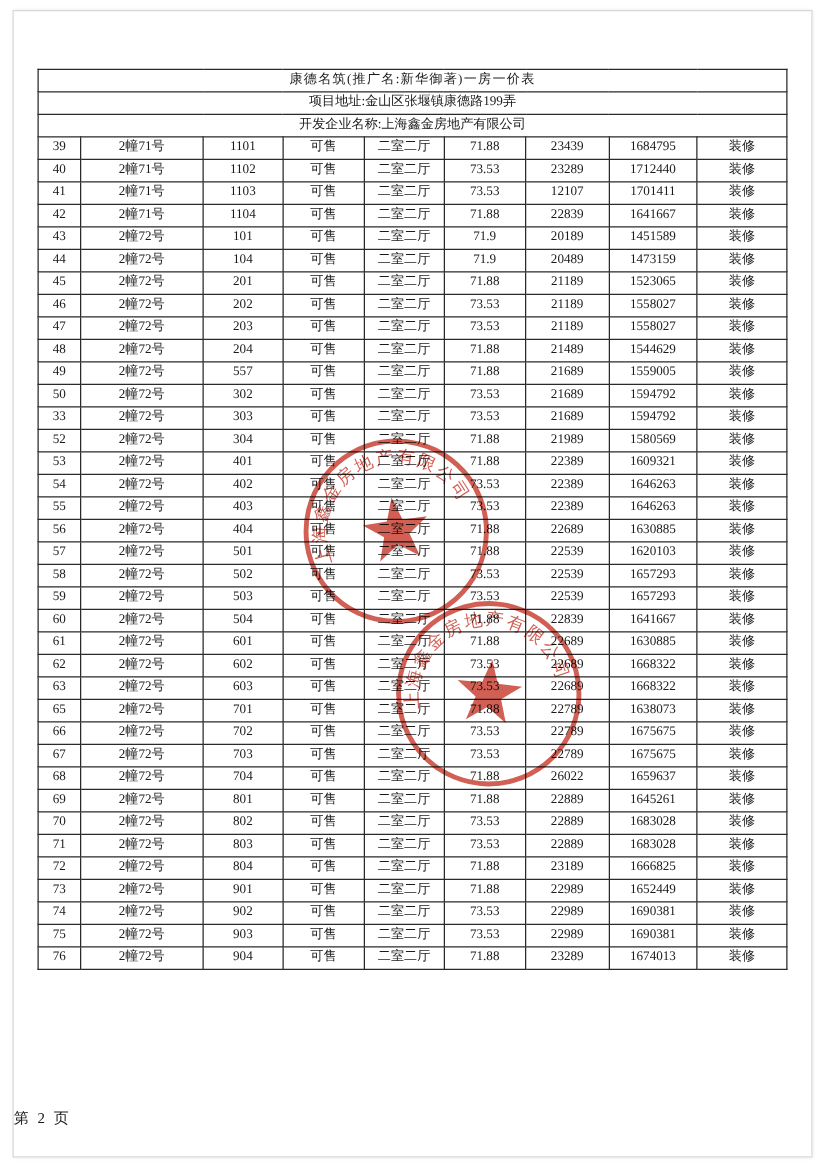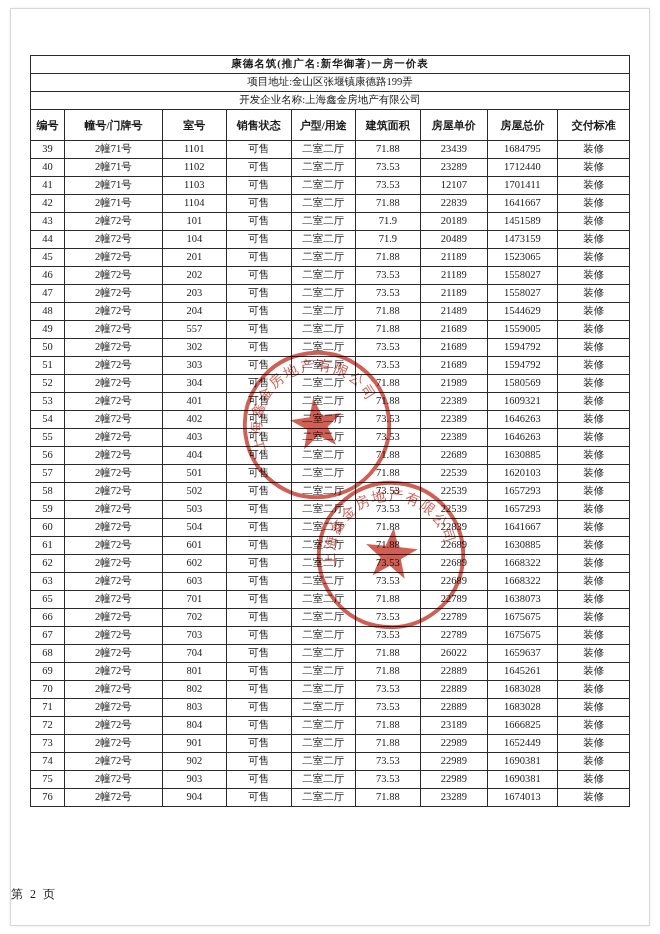--- a/index.html
+++ b/index.html
@@ -1,20 +1,20 @@
 <!DOCTYPE html>
 <html><head>
 <meta charset="utf-8">
 <style>
   html,body{margin:0;padding:0;background:#ffffff;}
   body{width:660px;height:934px;position:relative;font-family:"Liberation Serif","DejaVu Serif",serif;color:#1a1a1a;}
   .sheet{position:absolute;left:10px;top:8px;width:638px;height:916px;background:#fff;border:1px solid #d8d8d8;box-shadow:0 0 3px rgba(0,0,0,.08);}
   table.price{border-collapse:collapse;table-layout:fixed;width:600px;margin:46px auto 0 auto;}
   table.price td{border:1px solid #2a2a2a;text-align:center;vertical-align:middle;font-size:10.5px;padding:0 2px;height:17px;line-height:1.15;overflow:hidden;white-space:nowrap;}
-  td.title-cell{font-size:16px;font-weight:bold;height:38px;letter-spacing:1px;margin-top:48px;}
+  td.title-cell{font-size:16px;font-weight:normal;height:38px;letter-spacing:1px;margin-top:48px;}
   td.info-cell{font-size:11px;height:21px;}
   tr.head-row td{font-weight:bold;font-size:11px;height:30px;white-space:normal;}
   .footer{position:absolute;left:0;right:0;bottom:22px;font-size:12px;letter-spacing:2px;}
   .stamp{position:absolute;width:156px;height:156px;pointer-events:none;opacity:.78;mix-blend-mode:multiply;}
   .stamp svg{width:100%;height:100%;}
   .stamp-1{left:228px;top:338px;transform:rotate(-8deg);}
   .stamp-2{left:302px;top:468px;transform:rotate(6deg);}
 </style>
 </head>
 <body>
@@ -36,31 +36,20 @@
     <tbody>
       <tr>
         <td class="title-cell" colspan="9">康德名筑(推广名:新华御著)一房一价表</td>
       </tr>
       <tr>
         <td class="info-cell" colspan="9">项目地址:金山区张堰镇康德路199弄</td>
       </tr>
       <tr>
         <td class="info-cell" colspan="9">开发企业名称:上海鑫金房地产有限公司</td>
       </tr>
-      <tr class="head-row">
-          <td>编号</td>
-          <td>幢号/门牌号</td>
-          <td>室号</td>
-          <td>销售状态</td>
-          <td>户型/用途</td>
-          <td>建筑面积</td>
-          <td>房屋单价</td>
-          <td>房屋总价</td>
-          <td>交付标准</td>
-        </tr>
     </tbody>
     <tbody>
         <tr>
           <td>39</td>
           <td>2幢71号</td>
           <td>1101</td>
           <td>可售</td>
           <td>二室二厅</td>
           <td>71.88</td>
           <td>23439</td>
@@ -182,21 +171,21 @@
           <td>2幢72号</td>
           <td>302</td>
           <td>可售</td>
           <td>二室二厅</td>
           <td>73.53</td>
           <td>21689</td>
           <td>1594792</td>
           <td>装修</td>
         </tr>
         <tr>
-          <td>51</td>
+          <td>33</td>
           <td>2幢72号</td>
           <td>303</td>
           <td>可售</td>
           <td>二室二厅</td>
           <td>73.53</td>
           <td>21689</td>
           <td>1594792</td>
           <td>装修</td>
         </tr>
         <tr>

